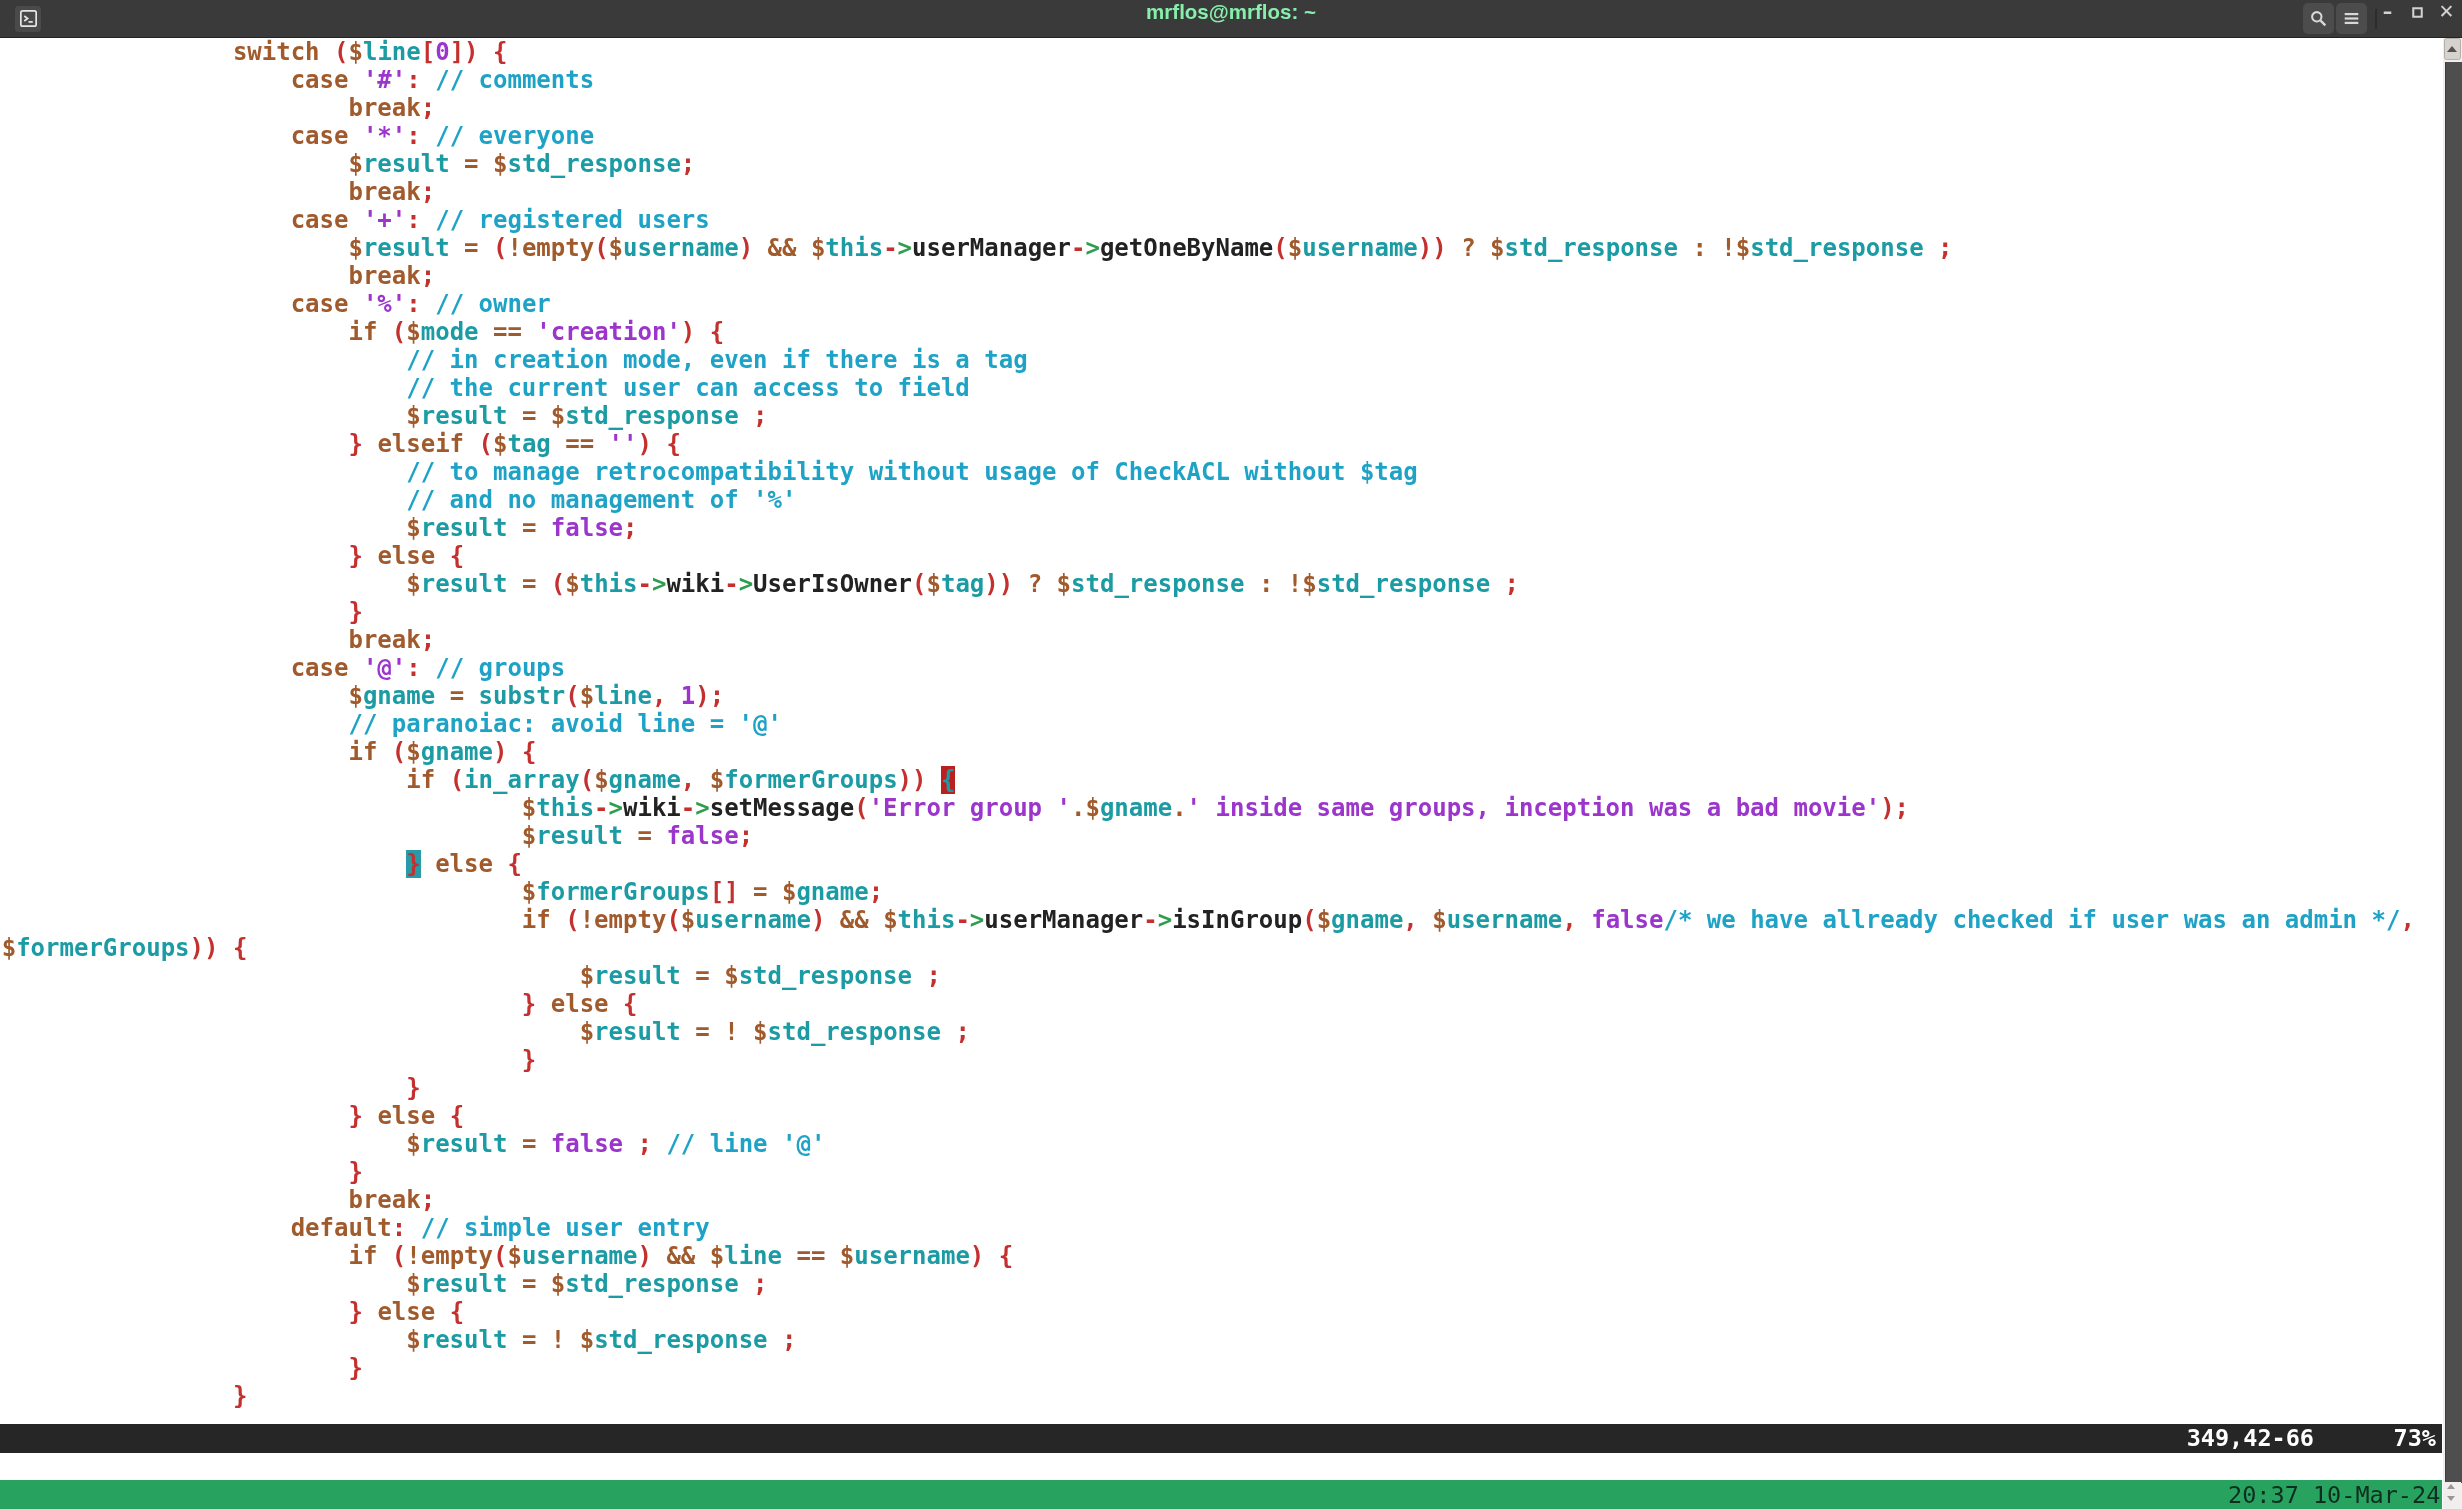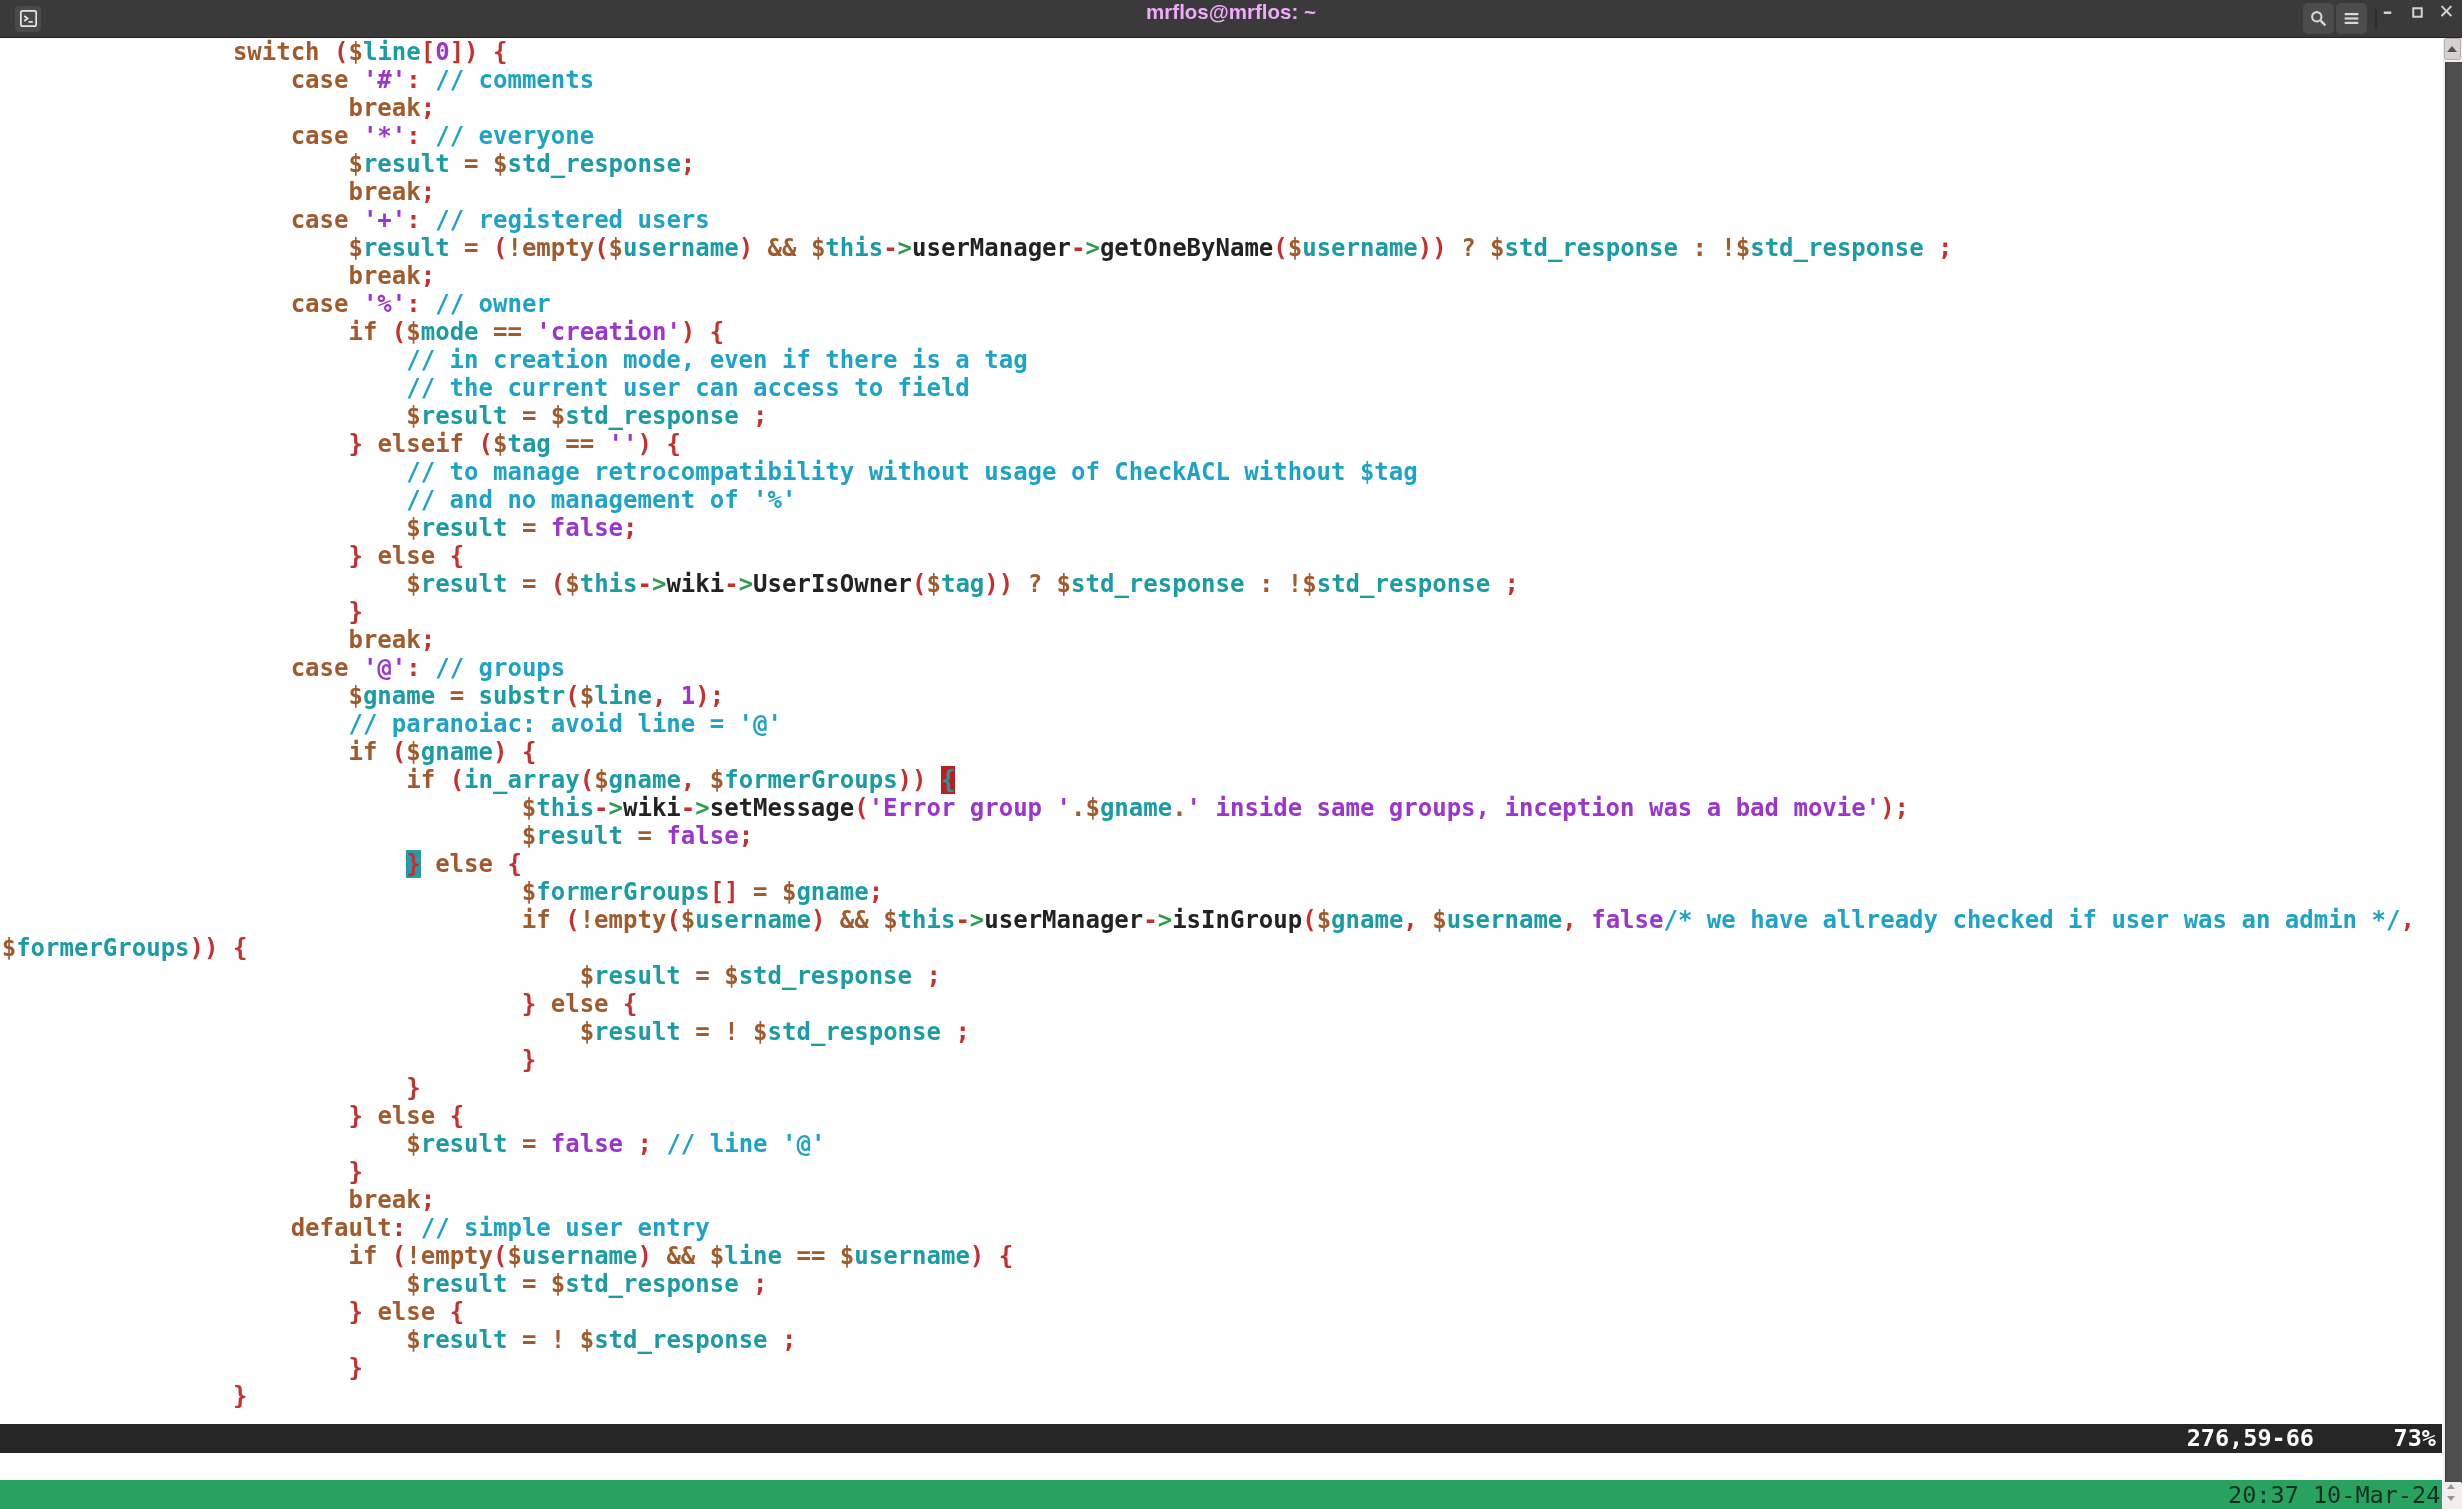--- a/index.html
+++ b/index.html
@@ -7,21 +7,21 @@
     width:2462px;height:1510px;position:relative;overflow:hidden;
     background:#ffffff;font-family:"DejaVu Sans Mono",monospace;
   }
   
   .titlebar{
     position:absolute;top:0;left:0;width:2462px;height:38px;
     background:#3a3a3a;border-bottom:1.7px solid #222222;box-sizing:border-box;
   }
   .titlebar .title{
     position:absolute;left:0;right:0;top:0;height:36px;line-height:36px;
-    text-align:center;color:#f0abfc;
+    text-align:center;color:#86efac;
     font:bold 20.5px "Liberation Sans",sans-serif;
   }
   .appicon-btn{
     position:absolute;left:15.4px;top:6px;width:26px;height:26px;
     background:#4a4a4a;border-radius:3.4px;
   }
   .appicon-btn svg{position:absolute;left:4.3px;top:4.3px;}
   .tb-btn{
     position:absolute;top:3.4px;width:31px;height:31px;border-radius:5.1px;
     background:#4c4c4c;
@@ -141,21 +141,21 @@
   <div class="winctl" style="left:2432px;">
     <span>✕</span>
   </div>
 </div>
 
 <div class="term">
   <pre id="code"><div>                <span class="tk-k">switch</span><span class="tk-n"> </span><span class="tk-p">(</span><span class="tk-k">$</span><span class="tk-v">line</span><span class="tk-p">[</span><span class="tk-s">0</span><span class="tk-p">])</span><span class="tk-n"> </span><span class="tk-p">{</span></div><div>                    <span class="tk-k">case</span><span class="tk-n"> </span><span class="tk-s">'#'</span><span class="tk-p">:</span><span class="tk-n"> </span><span class="tk-c">// comments</span></div><div>                        <span class="tk-k">break</span><span class="tk-p">;</span></div><div>                    <span class="tk-k">case</span><span class="tk-n"> </span><span class="tk-s">'*'</span><span class="tk-p">:</span><span class="tk-n"> </span><span class="tk-c">// everyone</span></div><div>                        <span class="tk-k">$</span><span class="tk-v">result</span><span class="tk-n"> </span><span class="tk-k">=</span><span class="tk-n"> </span><span class="tk-k">$</span><span class="tk-v">std_response</span><span class="tk-p">;</span></div><div>                        <span class="tk-k">break</span><span class="tk-p">;</span></div><div>                    <span class="tk-k">case</span><span class="tk-n"> </span><span class="tk-s">'+'</span><span class="tk-p">:</span><span class="tk-n"> </span><span class="tk-c">// registered users</span></div><div>                        <span class="tk-k">$</span><span class="tk-v">result</span><span class="tk-n"> </span><span class="tk-k">=</span><span class="tk-n"> </span><span class="tk-p">(</span><span class="tk-k">!empty</span><span class="tk-p">(</span><span class="tk-k">$</span><span class="tk-v">username</span><span class="tk-p">)</span><span class="tk-n"> </span><span class="tk-k">&amp;&amp;</span><span class="tk-n"> </span><span class="tk-k">$</span><span class="tk-v">this</span><span class="tk-p">-</span><span class="tk-g">&gt;</span><span class="tk-n">userManager</span><span class="tk-p">-</span><span class="tk-g">&gt;</span><span class="tk-n">getOneByName</span><span class="tk-p">(</span><span class="tk-k">$</span><span class="tk-v">username</span><span class="tk-p">))</span><span class="tk-n"> </span><span class="tk-k">?</span><span class="tk-n"> </span><span class="tk-k">$</span><span class="tk-v">std_response</span><span class="tk-n"> </span><span class="tk-k">:</span><span class="tk-n"> </span><span class="tk-k">!</span><span class="tk-k">$</span><span class="tk-v">std_response</span><span class="tk-n"> </span><span class="tk-p">;</span></div><div>                        <span class="tk-k">break</span><span class="tk-p">;</span></div><div>                    <span class="tk-k">case</span><span class="tk-n"> </span><span class="tk-s">'%'</span><span class="tk-p">:</span><span class="tk-n"> </span><span class="tk-c">// owner</span></div><div>                        <span class="tk-k">if</span><span class="tk-n"> </span><span class="tk-p">(</span><span class="tk-k">$</span><span class="tk-v">mode</span><span class="tk-n"> </span><span class="tk-k">==</span><span class="tk-n"> </span><span class="tk-s">'creation'</span><span class="tk-p">)</span><span class="tk-n"> </span><span class="tk-p">{</span></div><div>                            <span class="tk-c">// in creation mode, even if there is a tag</span></div><div>                            <span class="tk-c">// the current user can access to field</span></div><div>                            <span class="tk-k">$</span><span class="tk-v">result</span><span class="tk-n"> </span><span class="tk-k">=</span><span class="tk-n"> </span><span class="tk-k">$</span><span class="tk-v">std_response</span><span class="tk-n"> </span><span class="tk-p">;</span></div><div>                        <span class="tk-p">}</span><span class="tk-n"> </span><span class="tk-k">elseif</span><span class="tk-n"> </span><span class="tk-p">(</span><span class="tk-k">$</span><span class="tk-v">tag</span><span class="tk-n"> </span><span class="tk-k">==</span><span class="tk-n"> </span><span class="tk-s">''</span><span class="tk-p">)</span><span class="tk-n"> </span><span class="tk-p">{</span></div><div>                            <span class="tk-c">// to manage retrocompatibility without usage of CheckACL without $tag</span></div><div>                            <span class="tk-c">// and no management of '%'</span></div><div>                            <span class="tk-k">$</span><span class="tk-v">result</span><span class="tk-n"> </span><span class="tk-k">=</span><span class="tk-n"> </span><span class="tk-s">false</span><span class="tk-p">;</span></div><div>                        <span class="tk-p">}</span><span class="tk-n"> </span><span class="tk-k">else</span><span class="tk-n"> </span><span class="tk-p">{</span></div><div>                            <span class="tk-k">$</span><span class="tk-v">result</span><span class="tk-n"> </span><span class="tk-k">=</span><span class="tk-n"> </span><span class="tk-p">(</span><span class="tk-k">$</span><span class="tk-v">this</span><span class="tk-p">-</span><span class="tk-g">&gt;</span><span class="tk-n">wiki</span><span class="tk-p">-</span><span class="tk-g">&gt;</span><span class="tk-n">UserIsOwner</span><span class="tk-p">(</span><span class="tk-k">$</span><span class="tk-v">tag</span><span class="tk-p">))</span><span class="tk-n"> </span><span class="tk-k">?</span><span class="tk-n"> </span><span class="tk-k">$</span><span class="tk-v">std_response</span><span class="tk-n"> </span><span class="tk-k">:</span><span class="tk-n"> </span><span class="tk-k">!</span><span class="tk-k">$</span><span class="tk-v">std_response</span><span class="tk-n"> </span><span class="tk-p">;</span></div><div>                        <span class="tk-p">}</span></div><div>                        <span class="tk-k">break</span><span class="tk-p">;</span></div><div>                    <span class="tk-k">case</span><span class="tk-n"> </span><span class="tk-s">'@'</span><span class="tk-p">:</span><span class="tk-n"> </span><span class="tk-c">// groups</span></div><div>                        <span class="tk-k">$</span><span class="tk-v">gname</span><span class="tk-n"> </span><span class="tk-k">=</span><span class="tk-n"> </span><span class="tk-v">substr</span><span class="tk-p">(</span><span class="tk-k">$</span><span class="tk-v">line</span><span class="tk-p">,</span><span class="tk-n"> </span><span class="tk-s">1</span><span class="tk-p">);</span></div><div>                        <span class="tk-c">// paranoiac: avoid line = '@'</span></div><div>                        <span class="tk-k">if</span><span class="tk-n"> </span><span class="tk-p">(</span><span class="tk-k">$</span><span class="tk-v">gname</span><span class="tk-p">)</span><span class="tk-n"> </span><span class="tk-p">{</span></div><div>                            <span class="tk-k">if</span><span class="tk-n"> </span><span class="tk-p">(</span><span class="tk-v">in_array</span><span class="tk-p">(</span><span class="tk-k">$</span><span class="tk-v">gname</span><span class="tk-p">,</span><span class="tk-n"> </span><span class="tk-k">$</span><span class="tk-v">formerGroups</span><span class="tk-p">))</span><span class="tk-n"> </span><span class="tk-M">{</span></div><div>                                    <span class="tk-k">$</span><span class="tk-v">this</span><span class="tk-p">-</span><span class="tk-g">&gt;</span><span class="tk-n">wiki</span><span class="tk-p">-</span><span class="tk-g">&gt;</span><span class="tk-n">setMessage</span><span class="tk-p">(</span><span class="tk-s">'Error group '</span><span class="tk-k">.</span><span class="tk-k">$</span><span class="tk-v">gname</span><span class="tk-k">.</span><span class="tk-s">' inside same groups, inception was a bad movie'</span><span class="tk-p">);</span></div><div>                                    <span class="tk-k">$</span><span class="tk-v">result</span><span class="tk-n"> </span><span class="tk-k">=</span><span class="tk-n"> </span><span class="tk-s">false</span><span class="tk-p">;</span></div><div>                            <span class="tk-C">}</span><span class="tk-n"> </span><span class="tk-k">else</span><span class="tk-n"> </span><span class="tk-p">{</span></div><div>                                    <span class="tk-k">$</span><span class="tk-v">formerGroups</span><span class="tk-p">[]</span><span class="tk-n"> </span><span class="tk-k">=</span><span class="tk-n"> </span><span class="tk-k">$</span><span class="tk-v">gname</span><span class="tk-p">;</span></div><div>                                    <span class="tk-k">if</span><span class="tk-n"> </span><span class="tk-p">(</span><span class="tk-k">!empty</span><span class="tk-p">(</span><span class="tk-k">$</span><span class="tk-v">username</span><span class="tk-p">)</span><span class="tk-n"> </span><span class="tk-k">&amp;&amp;</span><span class="tk-n"> </span><span class="tk-k">$</span><span class="tk-v">this</span><span class="tk-p">-</span><span class="tk-g">&gt;</span><span class="tk-n">userManager</span><span class="tk-p">-</span><span class="tk-g">&gt;</span><span class="tk-n">isInGroup</span><span class="tk-p">(</span><span class="tk-k">$</span><span class="tk-v">gname</span><span class="tk-p">,</span><span class="tk-n"> </span><span class="tk-k">$</span><span class="tk-v">username</span><span class="tk-p">,</span><span class="tk-n"> </span><span class="tk-s">false</span><span class="tk-c">/* we have allready checked if user was an admin */</span><span class="tk-p">,</span></div><div><span class="tk-k">$</span><span class="tk-v">formerGroups</span><span class="tk-p">))</span><span class="tk-n"> </span><span class="tk-p">{</span></div><div>                                        <span class="tk-k">$</span><span class="tk-v">result</span><span class="tk-n"> </span><span class="tk-k">=</span><span class="tk-n"> </span><span class="tk-k">$</span><span class="tk-v">std_response</span><span class="tk-n"> </span><span class="tk-p">;</span></div><div>                                    <span class="tk-p">}</span><span class="tk-n"> </span><span class="tk-k">else</span><span class="tk-n"> </span><span class="tk-p">{</span></div><div>                                        <span class="tk-k">$</span><span class="tk-v">result</span><span class="tk-n"> </span><span class="tk-k">=</span><span class="tk-n"> </span><span class="tk-k">!</span><span class="tk-n"> </span><span class="tk-k">$</span><span class="tk-v">std_response</span><span class="tk-n"> </span><span class="tk-p">;</span></div><div>                                    <span class="tk-p">}</span></div><div>                            <span class="tk-p">}</span></div><div>                        <span class="tk-p">}</span><span class="tk-n"> </span><span class="tk-k">else</span><span class="tk-n"> </span><span class="tk-p">{</span></div><div>                            <span class="tk-k">$</span><span class="tk-v">result</span><span class="tk-n"> </span><span class="tk-k">=</span><span class="tk-n"> </span><span class="tk-s">false</span><span class="tk-n"> </span><span class="tk-p">;</span><span class="tk-n"> </span><span class="tk-c">// line '@'</span></div><div>                        <span class="tk-p">}</span></div><div>                        <span class="tk-k">break</span><span class="tk-p">;</span></div><div>                    <span class="tk-k">default</span><span class="tk-p">:</span><span class="tk-n"> </span><span class="tk-c">// simple user entry</span></div><div>                        <span class="tk-k">if</span><span class="tk-n"> </span><span class="tk-p">(</span><span class="tk-k">!empty</span><span class="tk-p">(</span><span class="tk-k">$</span><span class="tk-v">username</span><span class="tk-p">)</span><span class="tk-n"> </span><span class="tk-k">&amp;&amp;</span><span class="tk-n"> </span><span class="tk-k">$</span><span class="tk-v">line</span><span class="tk-n"> </span><span class="tk-k">==</span><span class="tk-n"> </span><span class="tk-k">$</span><span class="tk-v">username</span><span class="tk-p">)</span><span class="tk-n"> </span><span class="tk-p">{</span></div><div>                            <span class="tk-k">$</span><span class="tk-v">result</span><span class="tk-n"> </span><span class="tk-k">=</span><span class="tk-n"> </span><span class="tk-k">$</span><span class="tk-v">std_response</span><span class="tk-n"> </span><span class="tk-p">;</span></div><div>                        <span class="tk-p">}</span><span class="tk-n"> </span><span class="tk-k">else</span><span class="tk-n"> </span><span class="tk-p">{</span></div><div>                            <span class="tk-k">$</span><span class="tk-v">result</span><span class="tk-n"> </span><span class="tk-k">=</span><span class="tk-n"> </span><span class="tk-k">!</span><span class="tk-n"> </span><span class="tk-k">$</span><span class="tk-v">std_response</span><span class="tk-n"> </span><span class="tk-p">;</span></div><div>                        <span class="tk-p">}</span></div><div>                <span class="tk-p">}</span></div></pre>
 
   <div class="statusline">
     <span>includes/current/AclService.php</span>
-    <span class="ruler">276,59-66</span>
+    <span class="ruler">349,42-66</span>
     <span class="pct">73%</span>
   </div>
 
   <div class="tmuxbar">
     
     <span class="right">20:37 10-Mar-24</span>
   </div>
 </div>
 
 <div class="scrollbar">

